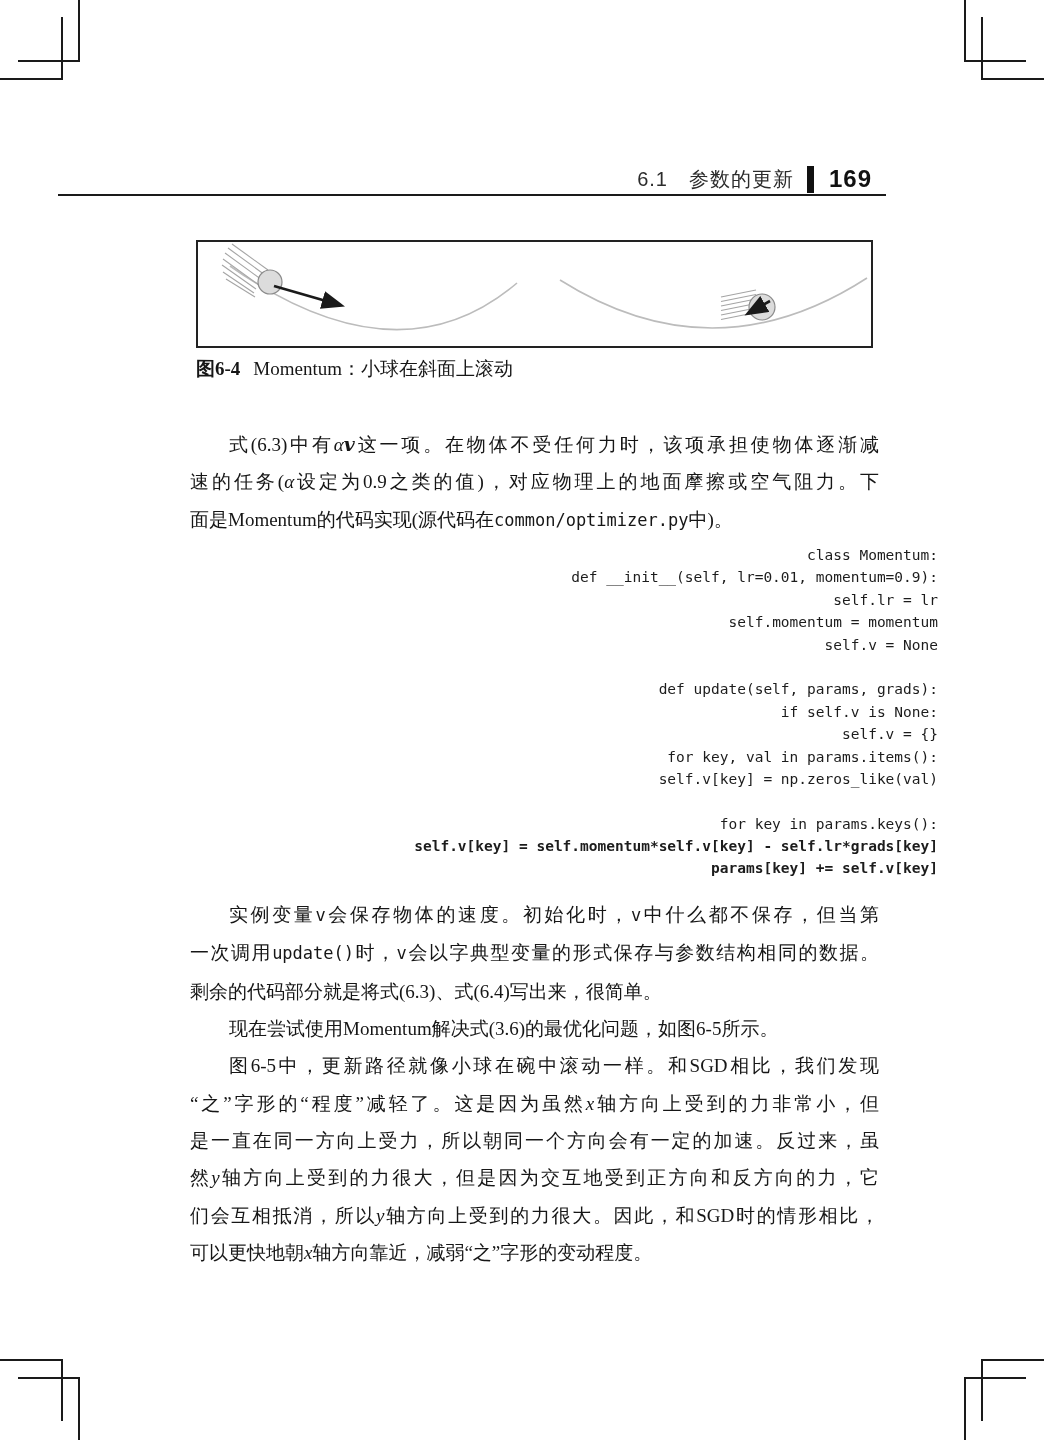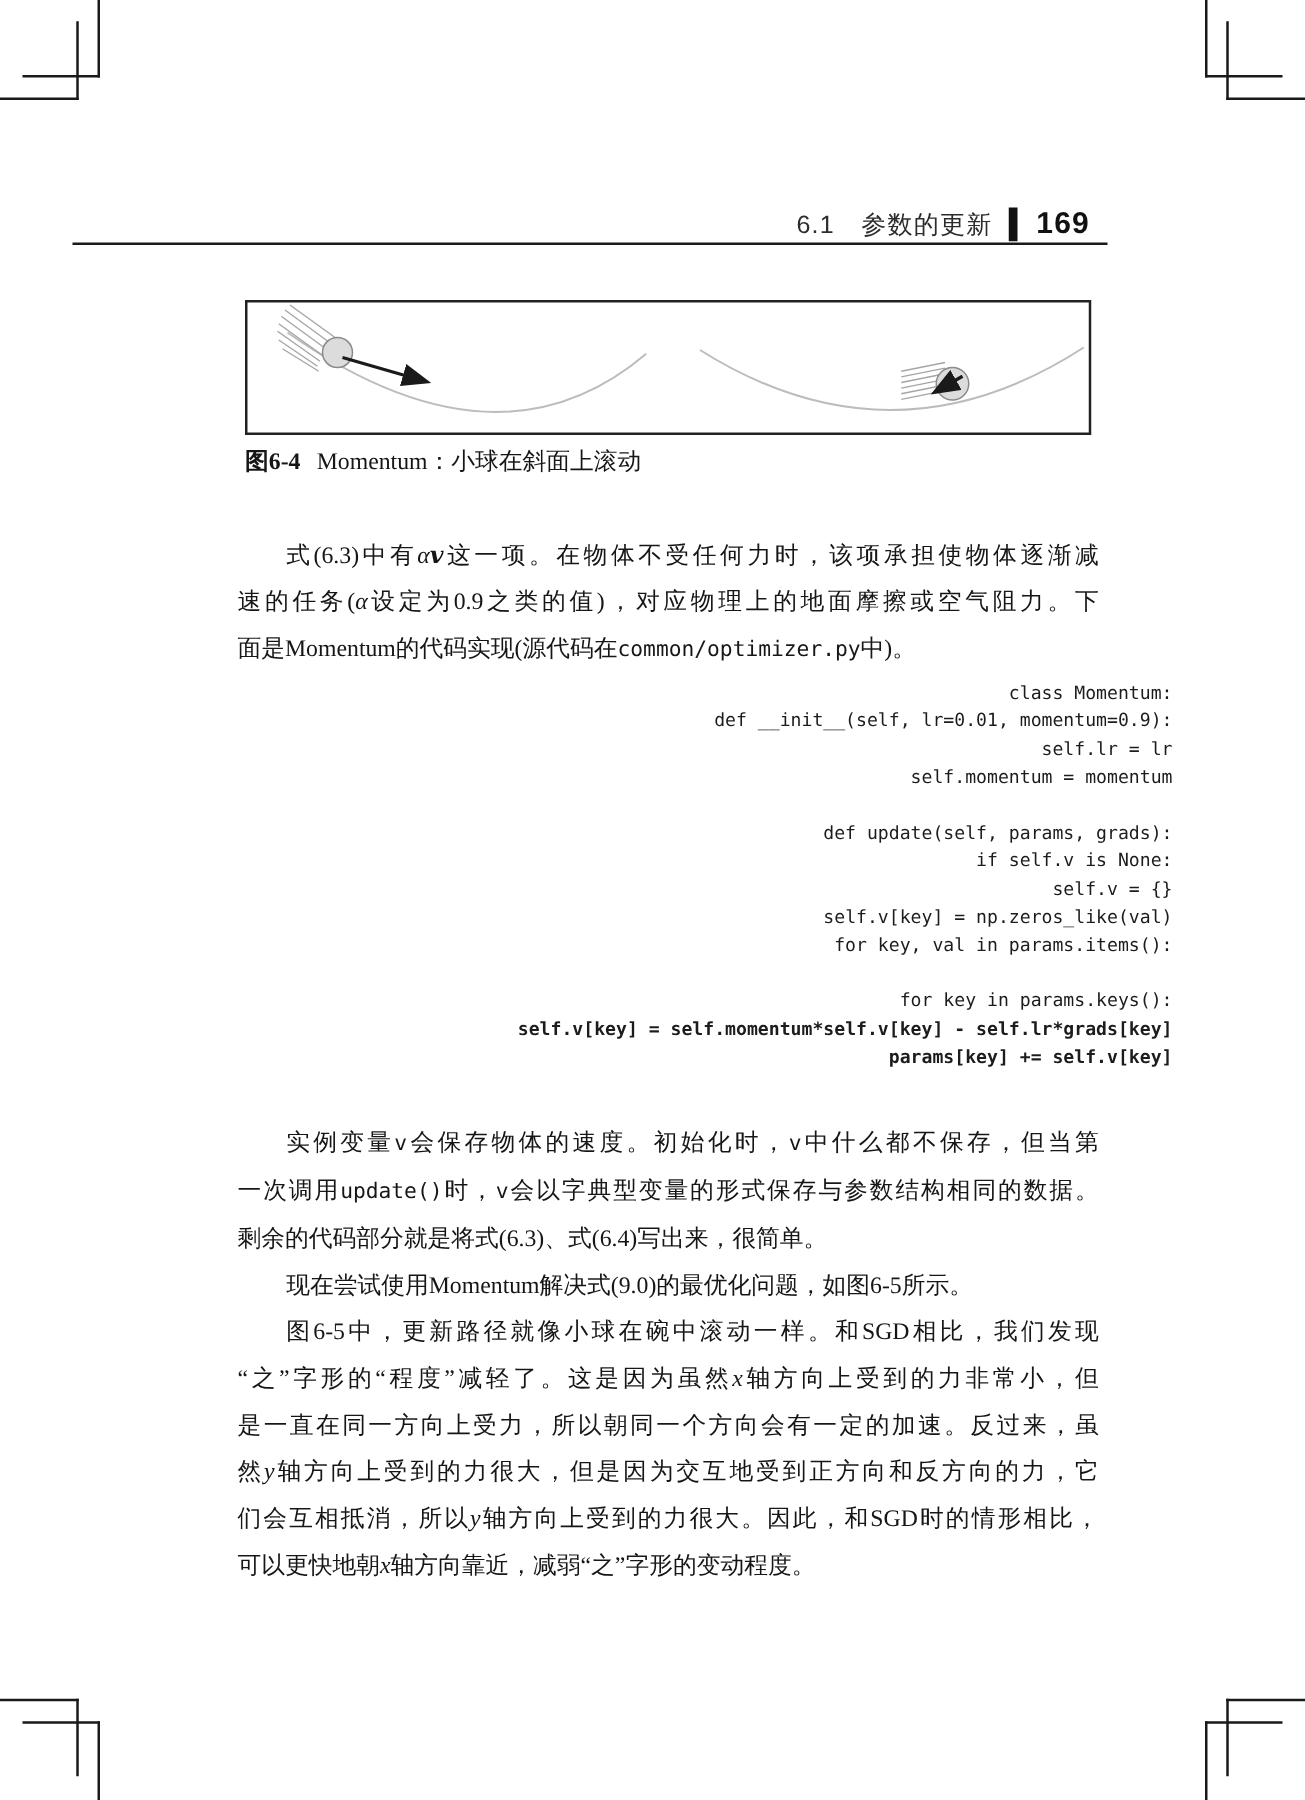--- a/index.html
+++ b/index.html
@@ -134,37 +134,38 @@
       <div class="line ind"><span>式(6.3)中有</span><span class="math">α</span><span class="mathb">v</span><span>这一项。在物体不受任何力时，该项承担使物体逐渐减</span></div>
       <div class="line"><span>速的任务(</span><span class="math">α</span><span>设定为0.9之类的值)，对应物理上的地面摩擦或空气阻力。下</span></div>
       <div class="line last"><span>面是Momentum的代码实现(源代码在</span><span class="imono">common/optimizer.py</span><span>中)。</span></div>
     </div>
 
   <div id="codeblock">
       <div class="codeline">class Momentum:</div>
       <div class="codeline">    def __init__(self, lr=0.01, momentum=0.9):</div>
       <div class="codeline">        self.lr = lr</div>
       <div class="codeline">        self.momentum = momentum</div>
+      <div class="codeline">        self.v = None</div>
       <div class="codeline"> </div>
       <div class="codeline">    def update(self, params, grads):</div>
       <div class="codeline">        if self.v is None:</div>
       <div class="codeline">            self.v = {}</div>
+      <div class="codeline">            for key, val in params.items():</div>
       <div class="codeline">                self.v[key] = np.zeros_like(val)</div>
-      <div class="codeline">            for key, val in params.items():</div>
       <div class="codeline"> </div>
       <div class="codeline">        for key in params.keys():</div>
       <div class="codeline b">            self.v[key] = self.momentum*self.v[key] - self.lr*grads[key]</div>
       <div class="codeline b">            params[key] += self.v[key]</div>
     </div>
 
   <div id="paras2" class="textblock">
       <div class="line ind"><span>实例变量</span><span class="imono">v</span><span>会保存物体的速度。初始化时，</span><span class="imono">v</span><span>中什么都不保存，但当第</span></div>
       <div class="line"><span>一次调用</span><span class="imono">update()</span><span>时，</span><span class="imono">v</span><span>会以字典型变量的形式保存与参数结构相同的数据。</span></div>
       <div class="line last"><span>剩余的代码部分就是将式(6.3)、式(6.4)写出来，很简单。</span></div>
-      <div class="line ind last"><span>现在尝试使用Momentum解决式(9.0)的最优化问题，如图6-5所示。</span></div>
+      <div class="line ind last"><span>现在尝试使用Momentum解决式(3.6)的最优化问题，如图6-5所示。</span></div>
       <div class="line ind"><span>图6-5中，更新路径就像小球在碗中滚动一样。和SGD相比，我们发现</span></div>
       <div class="line"><span>“之”字形的“程度”减轻了。这是因为虽然</span><span class="math">x</span><span>轴方向上受到的力非常小，但</span></div>
       <div class="line"><span>是一直在同一方向上受力，所以朝同一个方向会有一定的加速。反过来，虽</span></div>
       <div class="line"><span>然</span><span class="math">y</span><span>轴方向上受到的力很大，但是因为交互地受到正方向和反方向的力，它</span></div>
       <div class="line"><span>们会互相抵消，所以</span><span class="math">y</span><span>轴方向上受到的力很大。因此，和SGD时的情形相比，</span></div>
       <div class="line last"><span>可以更快地朝</span><span class="math">x</span><span>轴方向靠近，减弱“之”字形的变动程度。</span></div>
     </div>
 
 </div>
 

